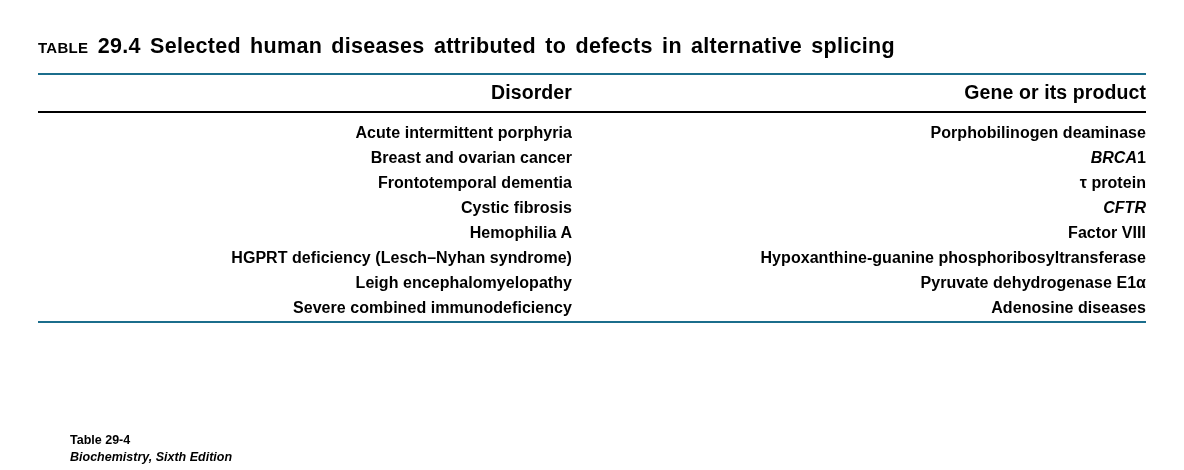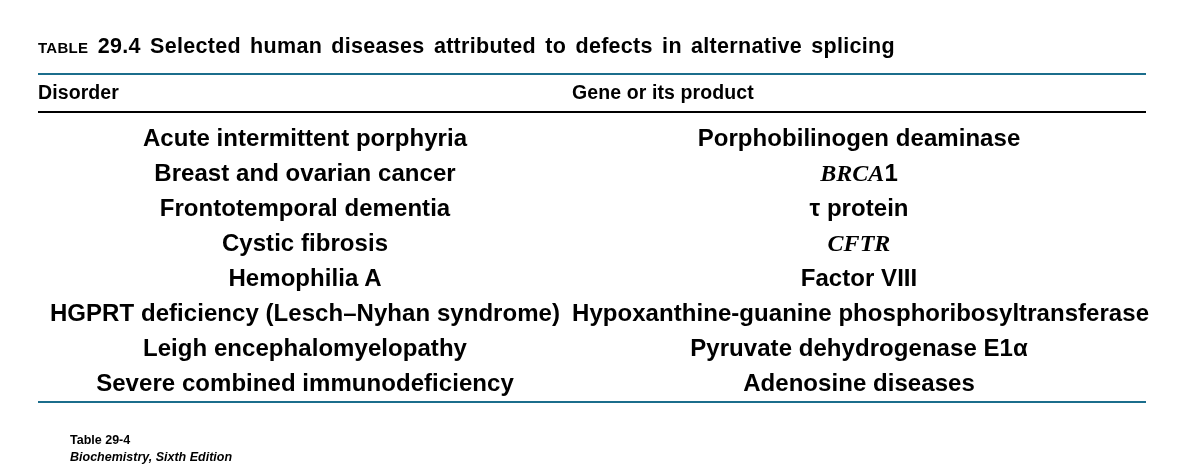--- a/index.html
+++ b/index.html
@@ -49,40 +49,40 @@
     height: 0;
     border-top: 2.5px solid #1b6d8c;
     width: 100%;
   }
   table.data {
     border-collapse: collapse;
     width: 100%;
     table-layout: fixed;
   }
   table.data th {
-    text-align: left;
+    text-align: right;
     font-size: 19.5px;
     font-weight: bold;
     padding: 6px 0 7px 0;
     letter-spacing: 0.1px;
   }
   table.data td {
-    text-align: center;
-    font-size: 24px;
+    text-align: right;
+    font-size: 16px;
     font-weight: bold;
     padding: 3.5px 0 3.5px 0;
     letter-spacing: 0.05px;
     white-space: nowrap;
     margin-top: 24px;
   }
   table.data col.c1 { width: 534px; }
   table.data col.c2 { width: auto; }
   tr.first-row td { padding-top: 11px; }
   tr.last-row td { padding-bottom: 10px; }
-  .ital { font-style: italic; font-family: Liberation Serif, serif; }
+  .ital { font-style: italic; }
   .caption {
     position: absolute;
     left: 38px;
     top: 432px;
     font-size: 12.5px;
     font-weight: bold;
     line-height: 1.35;
     margin-left: 32px;
   }
   .caption .line2 {

